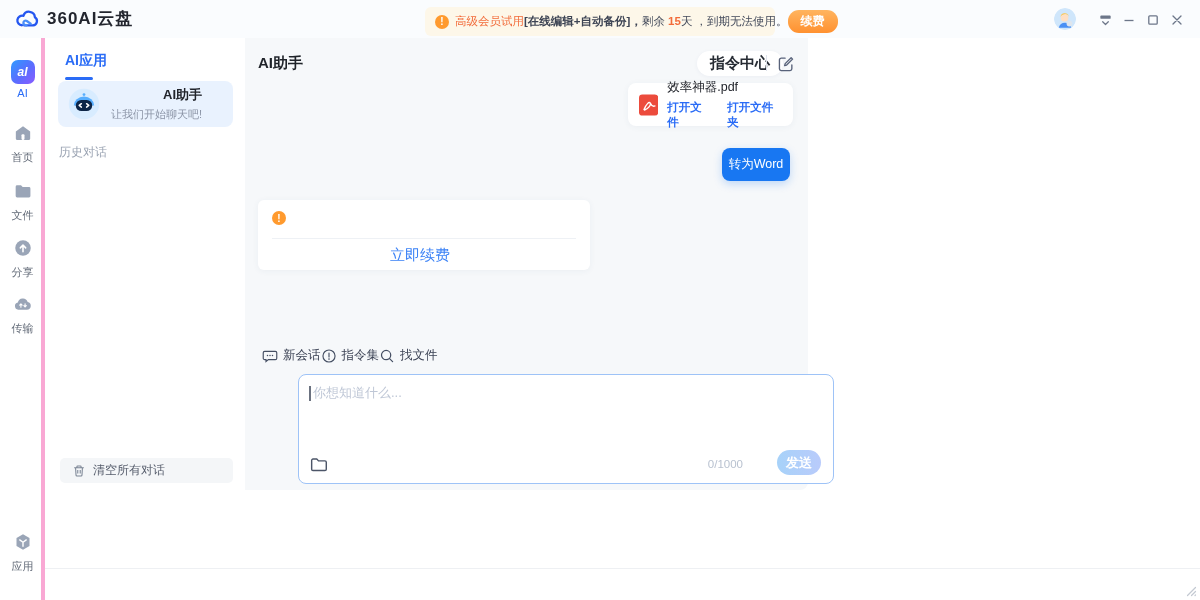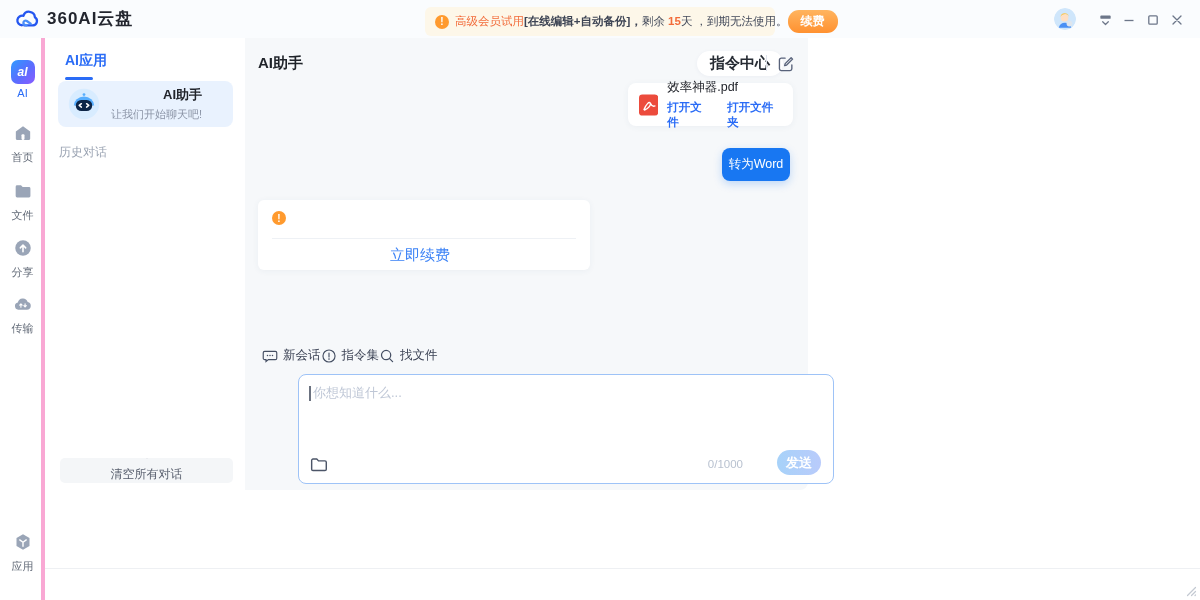--- a/index.html
+++ b/index.html
@@ -37,21 +37,21 @@
   
   .sidebar { position:absolute; left:45px; top:38px; width:200px; height:562px; background:#ffffff;text-align:right; }
   .sb-tab { position:absolute; left:20px; top:14px; font-size:14px; font-weight:bold; color:#2a6cf6; cursor:pointer; }
   .sb-tab-underline { position:absolute; left:20px; top:39px; width:28px; height:3px; border-radius:2px; background:#2a6cf6; }
   .sb-card { position:absolute; left:13px; width:175px; height:46px; background:#e9f2fe; border-radius:8px;
              display:flex; align-items:center; padding:0 10px; gap:11px; cursor:pointer; }
   .sb-card-title { font-size:13px; color:#21242b; font-weight:bold; }
   .sb-card-sub { font-size:11px; color:#8b94a6; margin-top:3px; }
   .sb-section { position:absolute; left:14px; top:106px; font-size:12px; color:#9aa3b2; }
   .clear-btn { position:absolute; left:15px; top:420px; width:173px; height:25px; background:#f4f6f8; border-radius:5px;
-               display:flex; align-items:center; gap:7px; padding:0 12px; font-size:12px; color:#555c6b; cursor:pointer;flex-direction:column; }
+               display:flex; align-items:center; gap:7px; padding:0 12px; font-size:12px; color:#555c6b; cursor:pointer; }
 
   
   .panel { position:absolute; left:245px; top:38px; width:563px; height:452px; background:#f6f8fa; border-radius:0 0 8px 0; }
   .p-title { position:absolute; left:13px; top:16px; font-size:15px; font-weight:bold; color:#1f2329; }
   .p-disc { position:absolute; left:66px; top:19px; font-size:12px; color:#a6aebc; }
   .cmd-pill { position:absolute; left:452px; top:13px; height:25px; background:#ffffff; border-radius:13px;
               font-size:15px; font-weight:bold; color:#262b33; display:flex; align-items:center; padding:0 13px;
               cursor:pointer; box-shadow:0 1px 4px rgba(60,90,130,.06); }
   .hdr-div { position:absolute; left:521px; top:17px; width:1px; height:16px; background:#dde2ea; }
   .edit-btn { position:absolute; left:530px; top:15px; width:21px; height:21px; display:flex; align-items:center;

